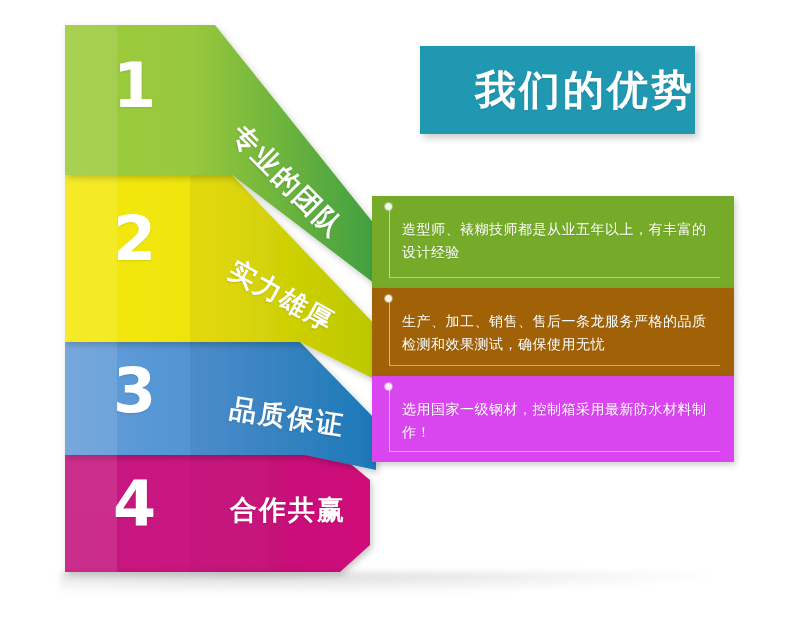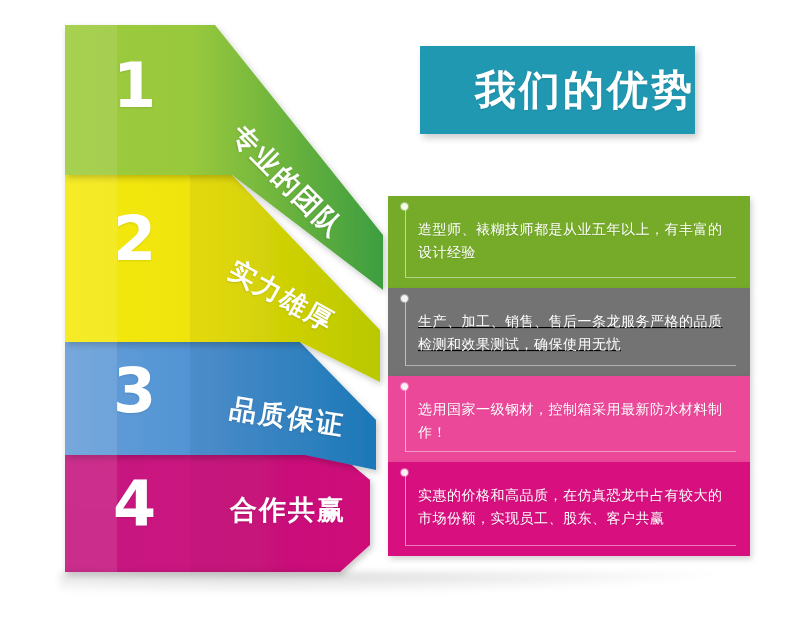--- a/index.html
+++ b/index.html
@@ -53,21 +53,21 @@
     background:#2098b2;
     box-shadow:3px 4px 7px rgba(0,0,0,.20);
     display:flex;align-items:center;justify-content:flex-end;
   }
   .title-text{
     color:#ffffff;font-size:41px;font-weight:bold;letter-spacing:3px;
     text-shadow:0 1px 2px rgba(0,0,0,.12);
   }
 
   
-  .panels{position:absolute;left:388px;top:196px;width:362px;}
+  .panels{position:absolute;left:372px;top:196px;width:362px;}
   .panel{
     position:relative;
     width:362px;
     box-sizing:border-box;
     box-shadow:2px 3px 6px rgba(0,0,0,.18);
   }
   .panel .inner{
     position:absolute;left:17px;top:11px;right:14px;bottom:10px;
     border-left:1px solid rgba(255,255,255,.55);
     border-bottom:1px solid rgba(255,255,255,.45);
@@ -82,22 +82,22 @@
     margin:0;
     position:relative;
     padding:22px 22px 20px 30px;
     color:#ffffff;
     font-size:14px;
     line-height:1.62;
     letter-spacing:.5px;
     text-shadow:0 1px 1px rgba(0,0,0,.10);
   }
   .p-green {background:#76ab2a;}
-  .p-yellow{background:#737373;text-decoration:underline;}
-  .p-blue  {background:#ec4899;}
+  .p-yellow{background:#a16207;}
+  .p-blue  {background:#d946ef;}
   .p-pink  {background:#d80f7e;}
 
   .p1{height:92px;}
   .p2{height:88px;}
   .p3{height:86px;}
   .p4{height:94px;}
 
   .baseshadow{
     position:absolute;left:60px;top:572px;width:660px;height:22px;
     background:radial-gradient(ellipse at 30% 0%,rgba(0,0,0,.16),rgba(0,0,0,0) 72%);
@@ -192,22 +192,17 @@
       <span class="inner"></span>
       <p>生产、加工、销售、售后一条龙服务严格的品质检测和效果测试，确保使用无忧</p>
     </div>
 
     <div class="panel p-blue p3">
       <span class="dot"></span>
       <span class="inner"></span>
       <p>选用国家一级钢材，控制箱采用最新防水材料制作！</p>
     </div>
 
-    <div class="panel p-pink p4">
-      <span class="dot"></span>
-      <span class="inner"></span>
-      <p>实惠的价格和高品质，在仿真恐龙中占有较大的市场份额，实现员工、股东、客户共赢</p>
-    </div>
 
   </div>
 
   <div class="baseshadow"></div>
 </div>
 
 </body></html>

